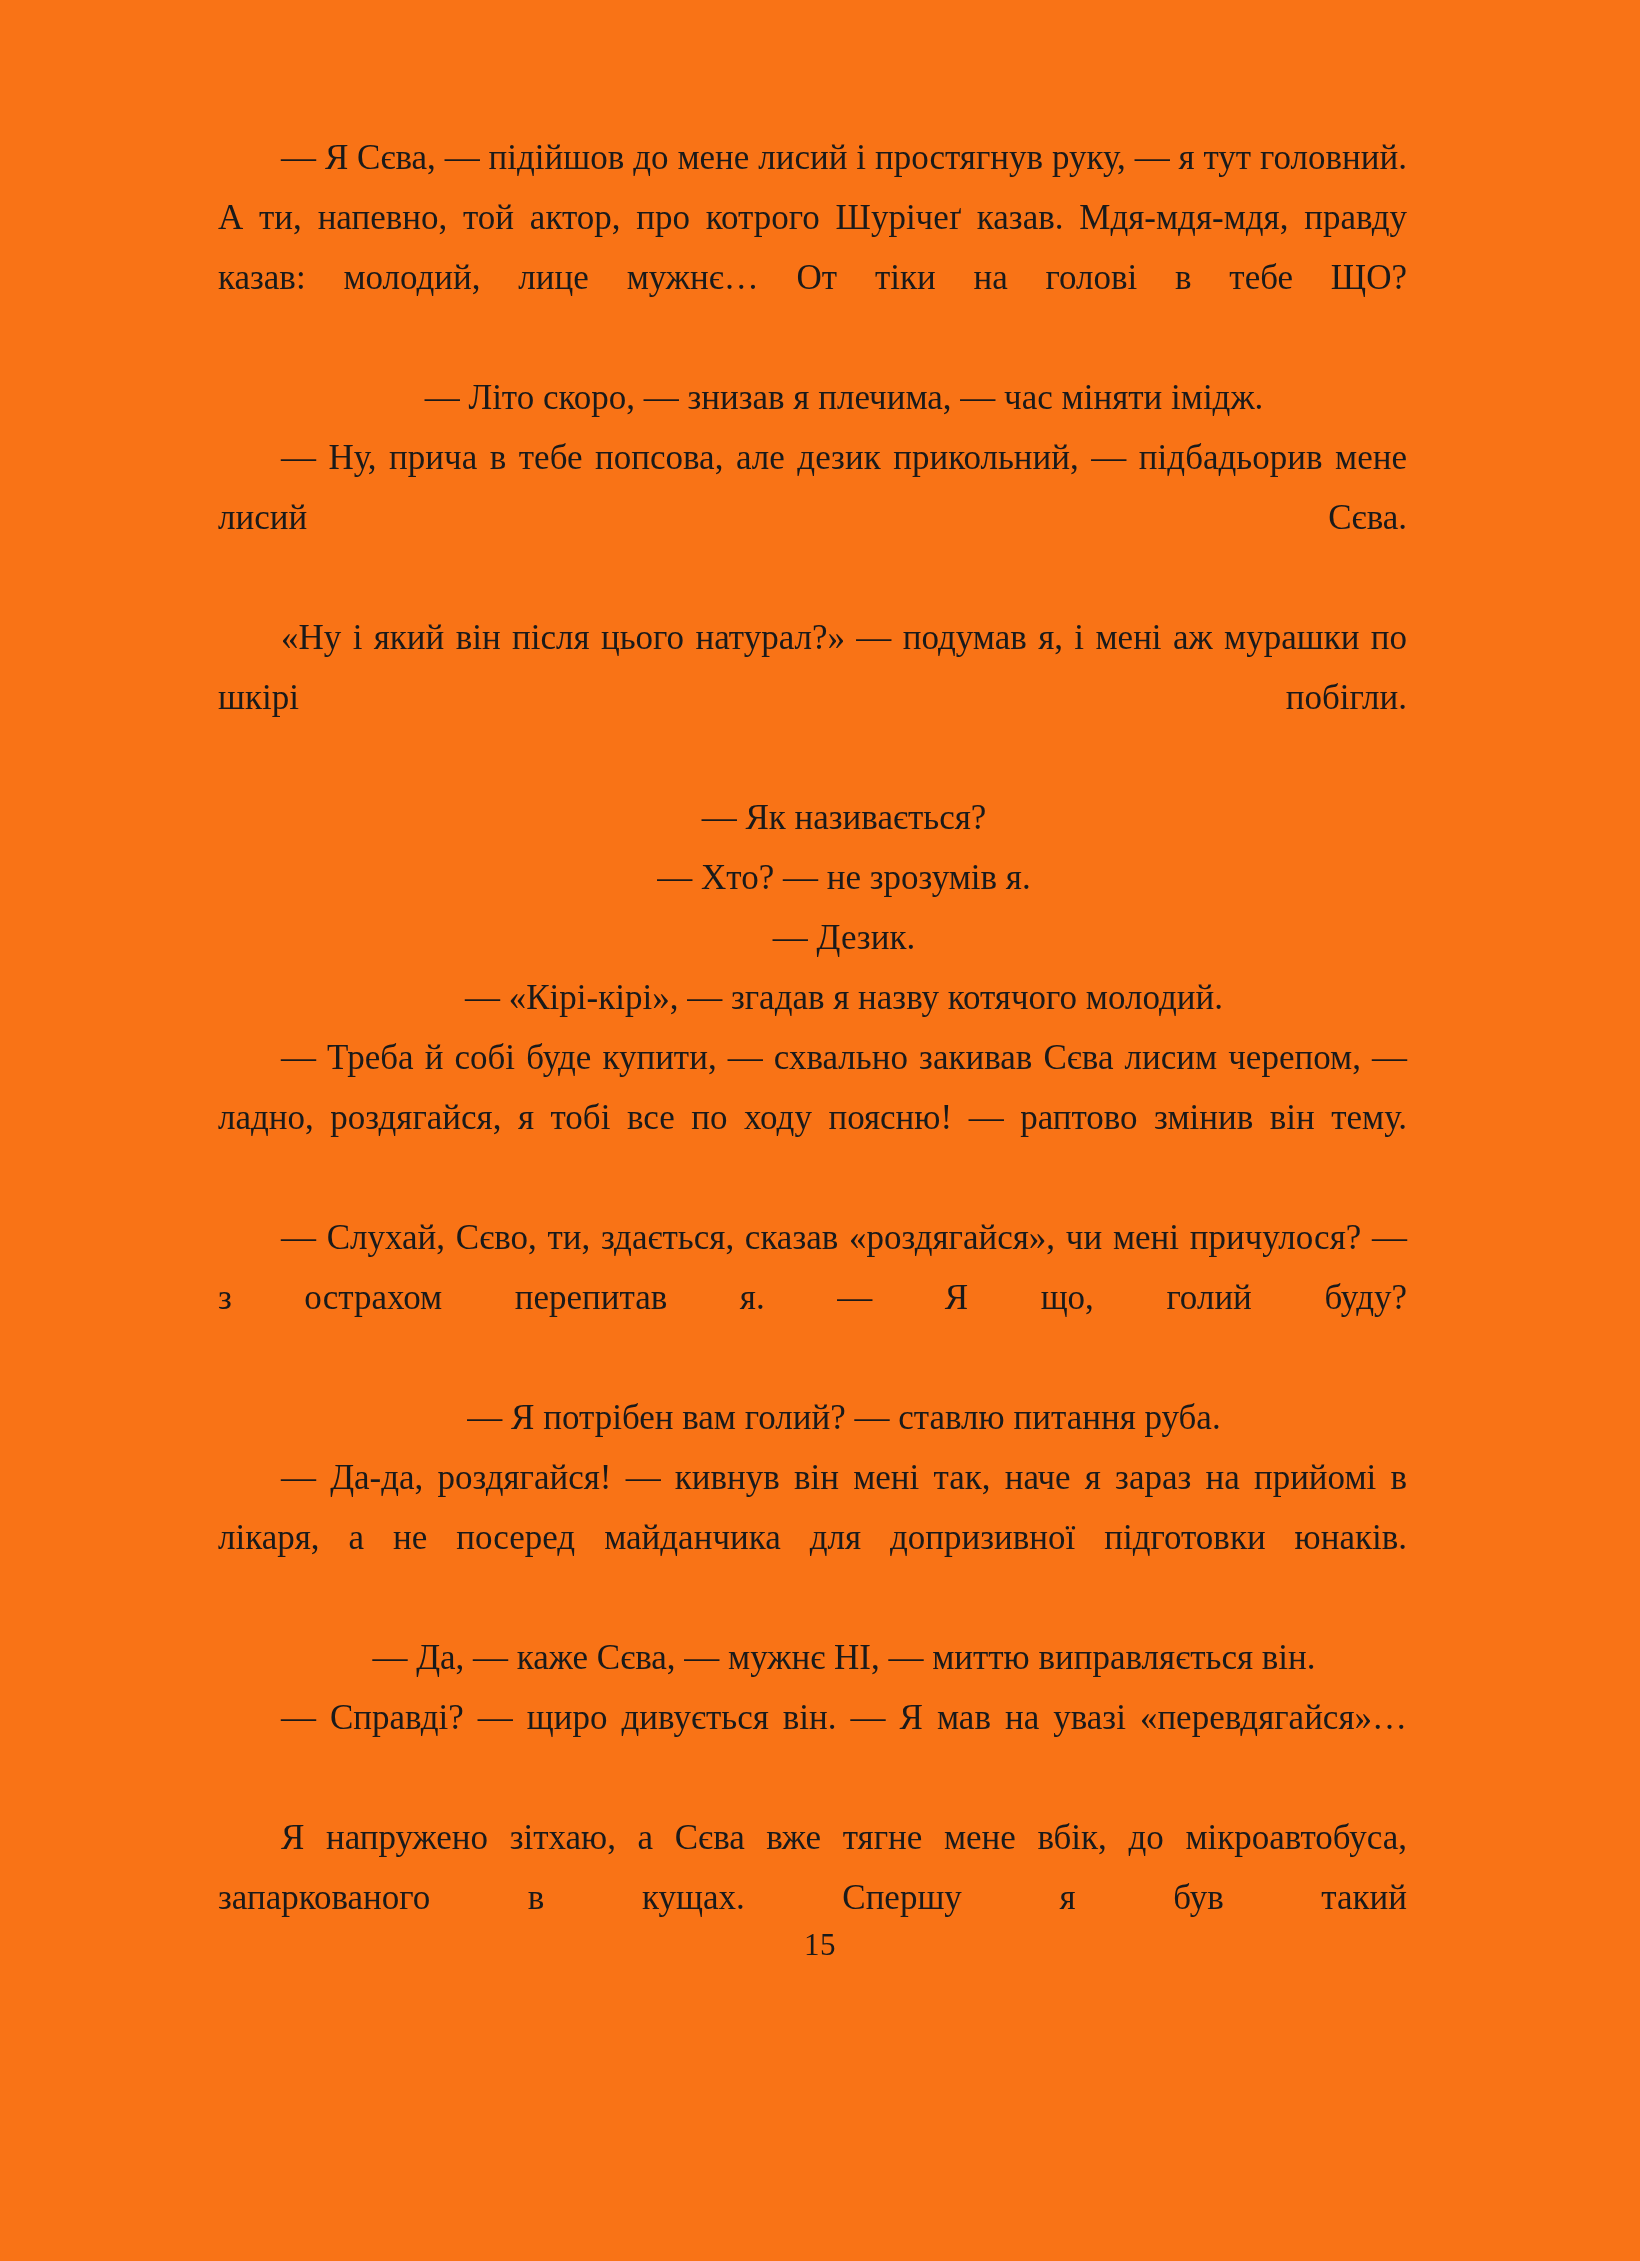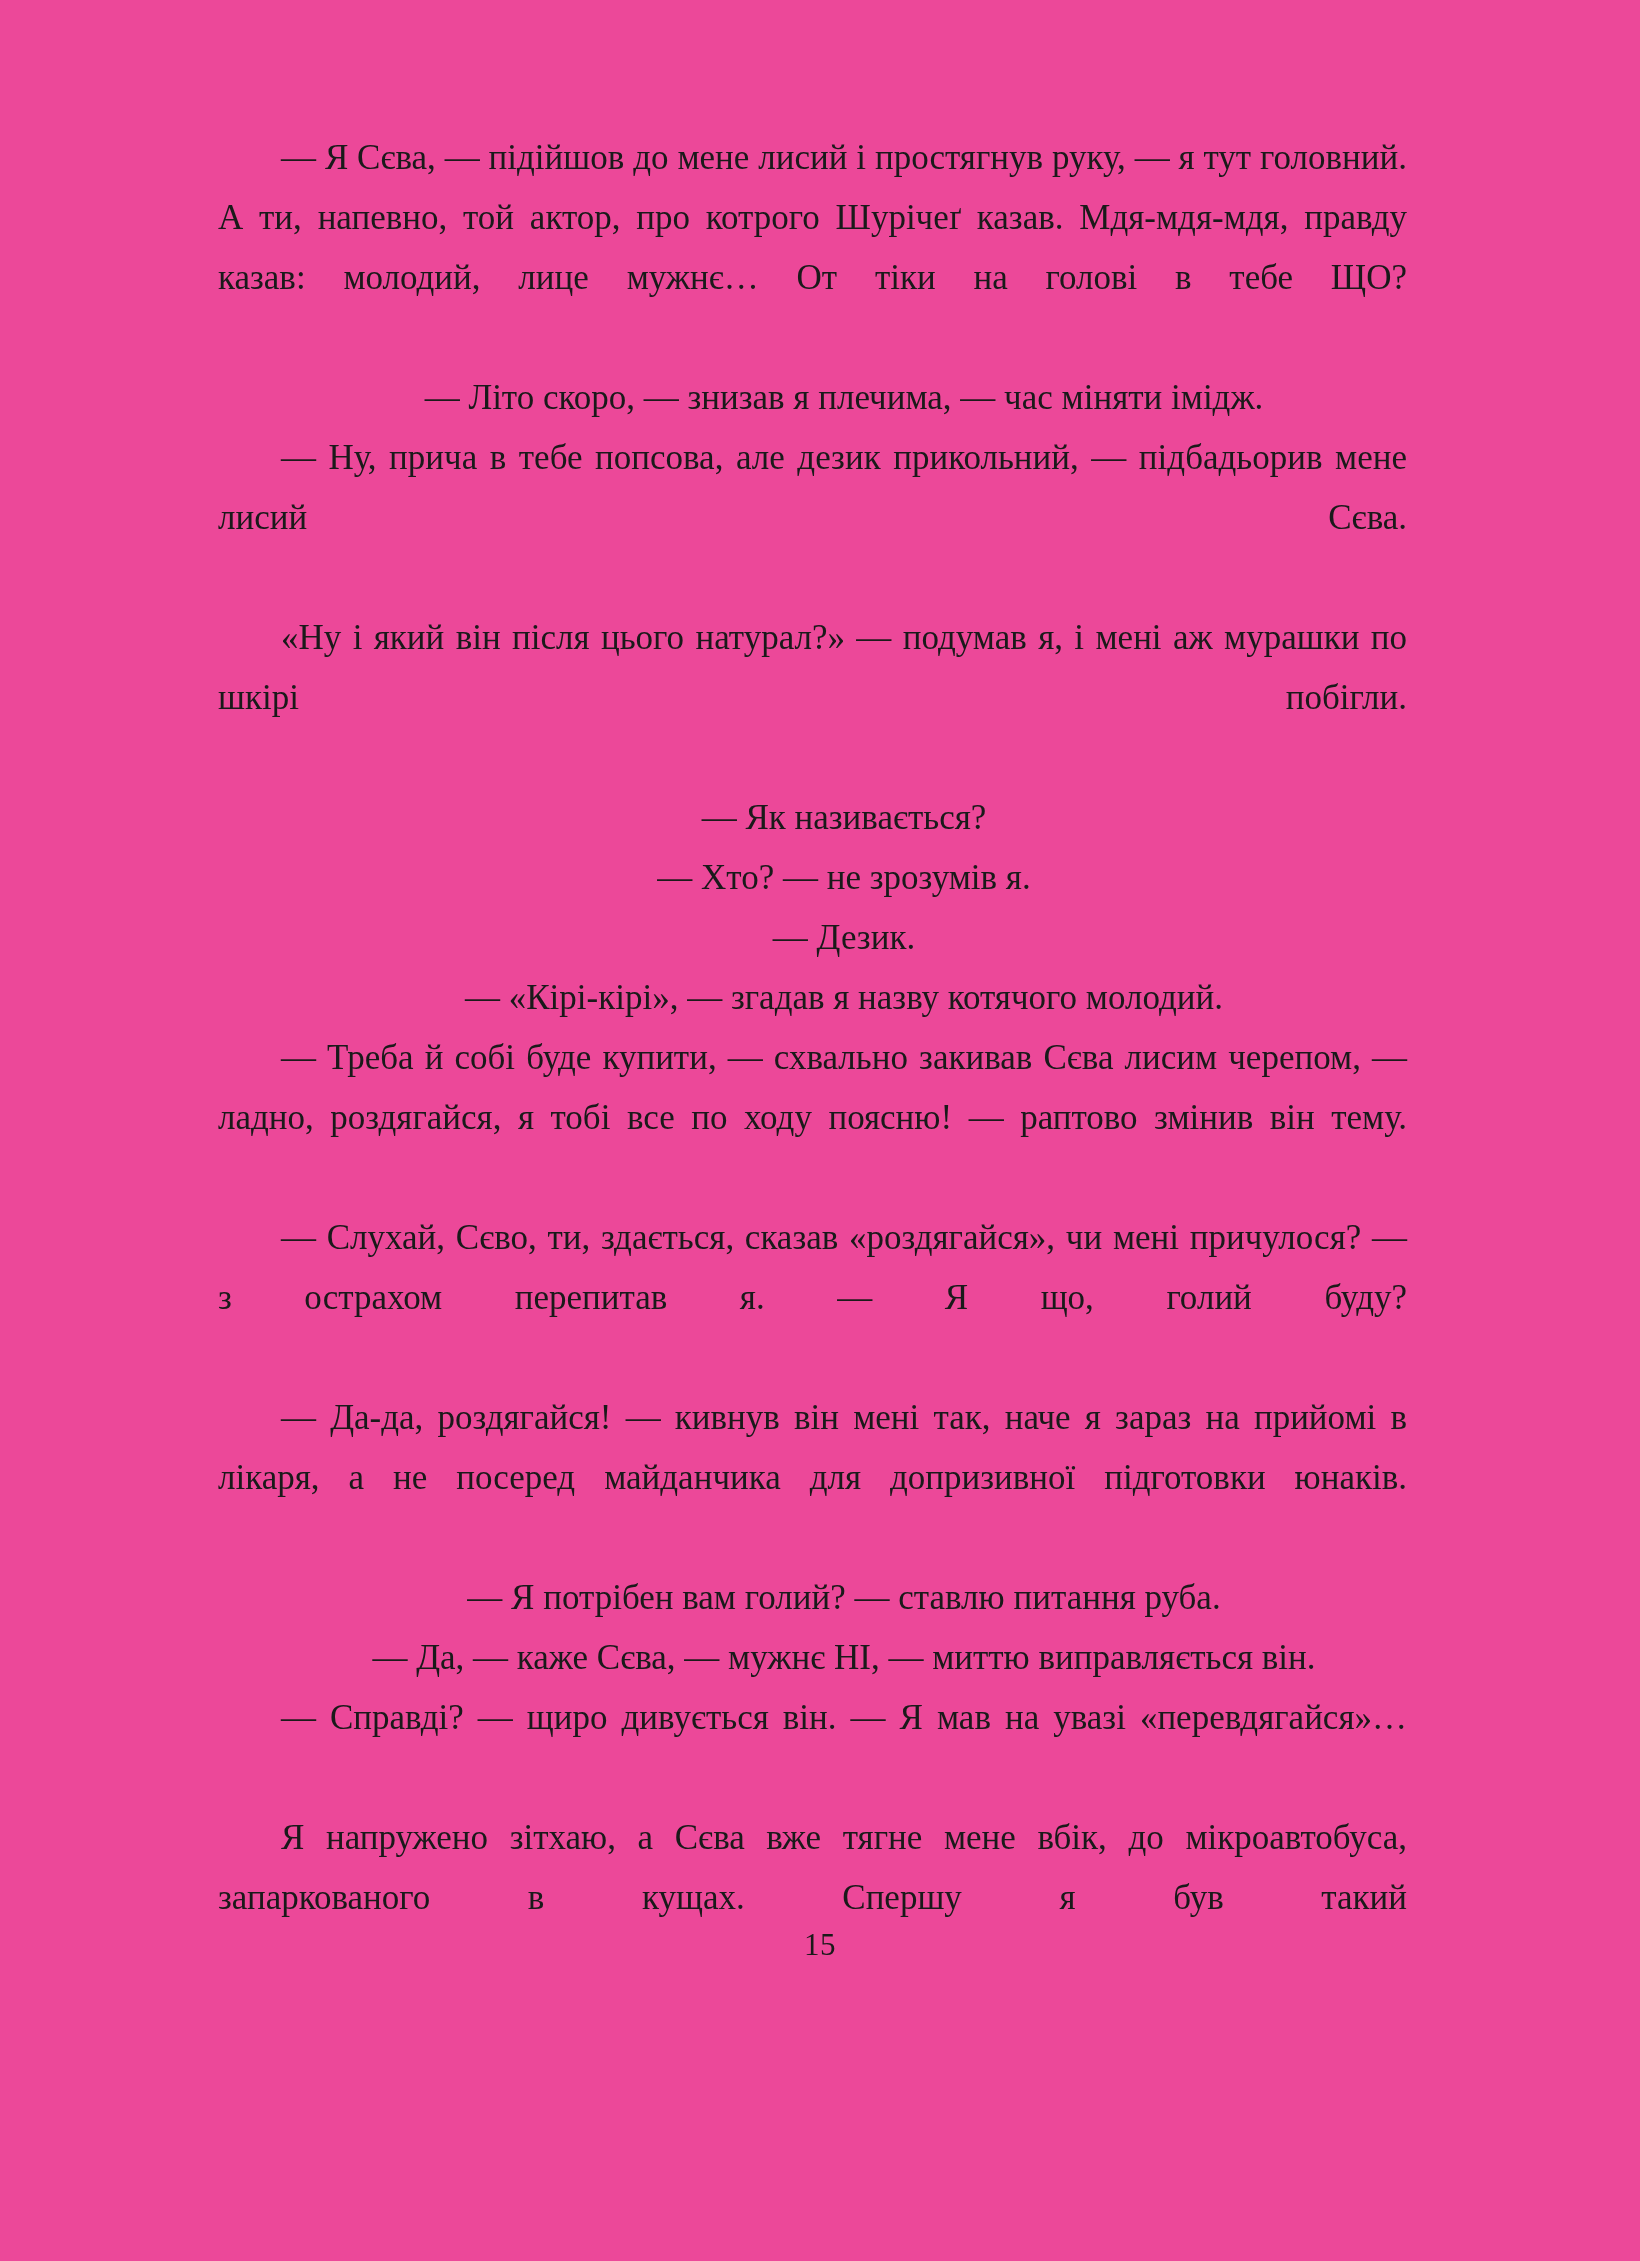--- a/index.html
+++ b/index.html
@@ -6,21 +6,21 @@
   html, body {
     margin: 0;
     padding: 0;
     background: #ffffff;
   }
 
   .page {
     position: relative;
     width: 1640px;
     height: 2261px;
-    background: #ec4899;
+    background: #f97316;
     box-sizing: border-box;
     overflow: hidden;
   }
 
   .text-block {
     position: absolute;
     left: 218px;
     top: 128px;
     width: 1189px;
     font-family: "Liberation Serif", "DejaVu Serif", serif;
@@ -72,22 +72,22 @@
     <p class="para">— Я Сєва, — підійшов до мене лисий і простягнув руку, — я тут головний. А ти, напевно, той актор, про котрого Шурічеґ казав. Мдя-мдя-мдя, правду казав: молодий, лице мужнє… От тіки на голові в тебе ЩО?</p>
     <p class="para short">— Літо скоро, — знизав я плечима, — час міняти імідж.</p>
     <p class="para">— Ну, прича в тебе попсова, але дезик прикольний, — підбадьорив мене лисий Сєва.</p>
     <p class="para"> «Ну і який він після цього натурал?» — подумав я, і мені аж мурашки по шкірі побігли.</p>
     <p class="para short">— Як називається?</p>
     <p class="para short">— Хто? — не зрозумів я.</p>
     <p class="para short">— Дезик.</p>
     <p class="para short">— «Кірі-кірі», — згадав я назву котячого молодий.</p>
     <p class="para">— Треба й собі буде купити, — схвально закивав Сєва лисим черепом, — ладно, роздягайся, я тобі все по ходу поясню! — раптово змінив він тему.</p>
     <p class="para">— Слухай, Сєво, ти, здається, сказав «роздягайся», чи мені причулося? — з острахом перепитав я. — Я що, голий буду?</p>
+    <p class="para short">— Я потрібен вам голий? — ставлю питання руба.</p>
     <p class="para">— Да-да, роздягайся! — кивнув він мені так, наче я зараз на прийомі в лікаря, а не посеред майданчика для допризивної підготовки юнаків.</p>
-    <p class="para short">— Я потрібен вам голий? — ставлю питання руба.</p>
     <p class="para short">— Да, — каже Сєва, — мужнє НІ, — миттю виправляється він.</p>
     <p class="para">— Справді? — щиро дивується він. — Я мав на увазі «перевдягайся»…</p>
     <p class="para"> Я напружено зітхаю, а Сєва вже тягне мене вбік, до мікроавтобуса, запаркованого в кущах. Спершу я був такий</p>
   </div>
 
   <div class="page-number">15</div>
 
 </div>
 
 

